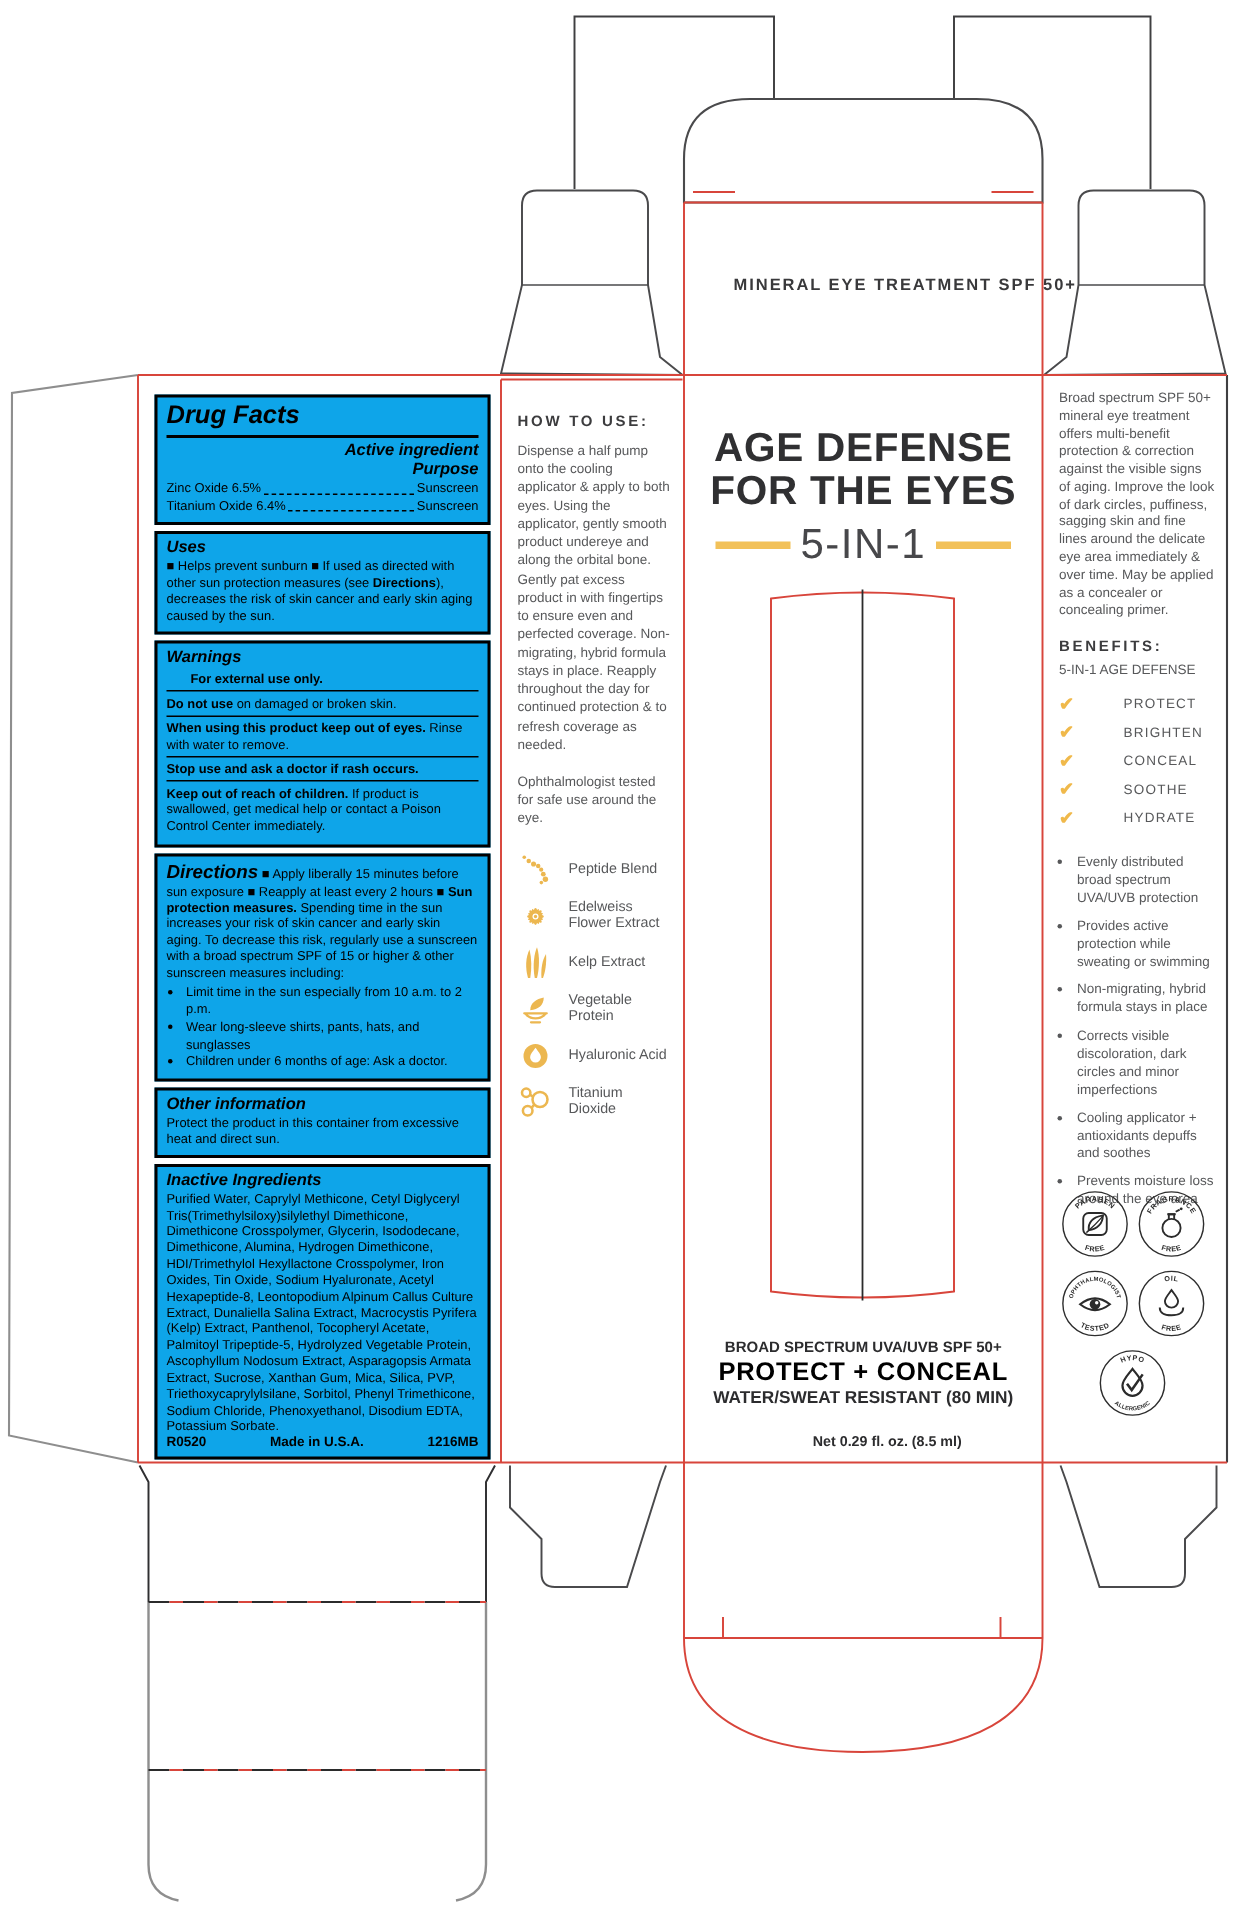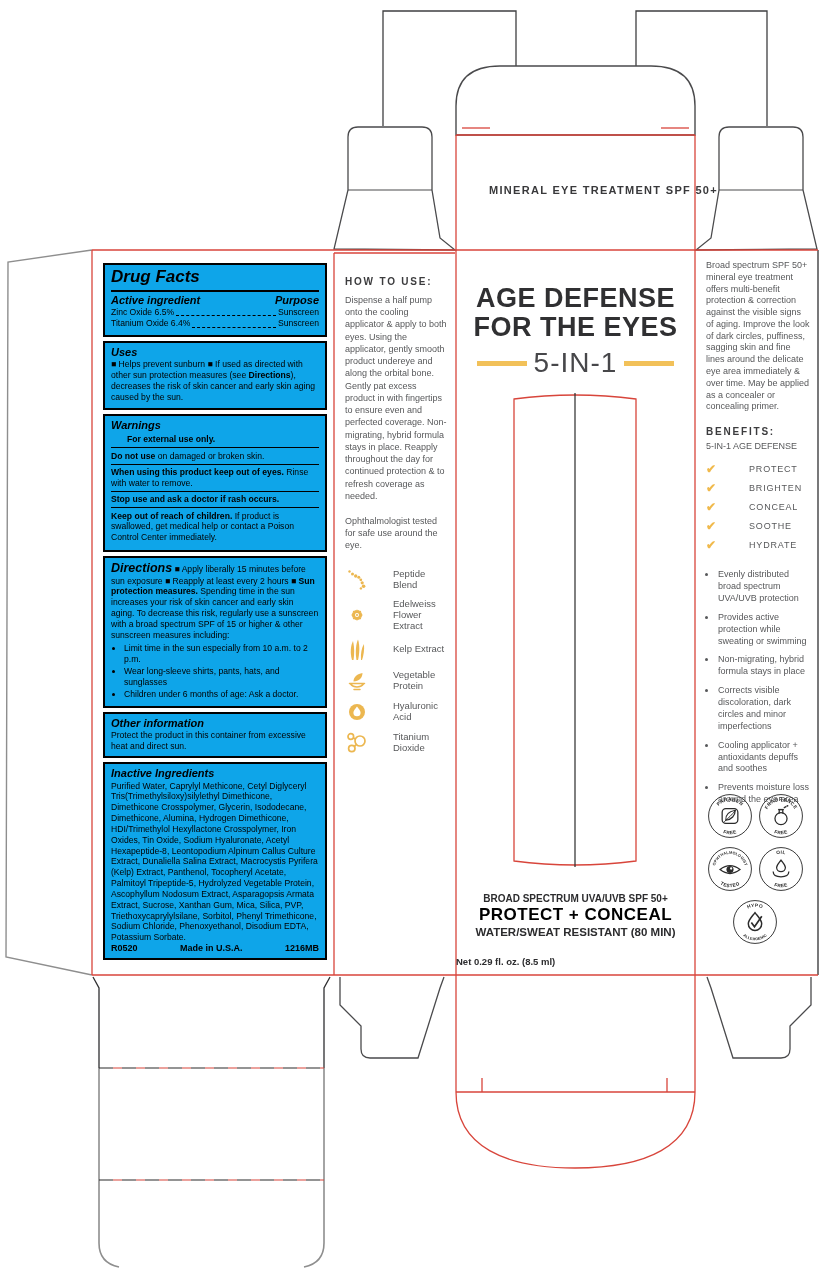--- a/index.html
+++ b/index.html
@@ -8,52 +8,52 @@
   .panel{position:absolute;}
   svg{display:block;}
 
   
   .df{left:103px;top:263px;width:224px;}
   .df-box{border:2.5px solid #000;background:#0ea5e9;padding:3px 6px 5px;margin-bottom:4px;}
   .df-title{font-style:italic;font-weight:bold;font-size:17px;line-height:1.1;}
   .df-rule{border-top:2.5px solid #000;margin:3px 0 2px;}
   .df-h{font-style:italic;font-weight:bold;font-size:11px;line-height:1.2;}
   .df-h2{font-size:12.5px;}
-  .df-row{display:flex;justify-content:space-between;align-items:flex-end;}
+  .df-row{display:flex;justify-content:space-between;align-items:flex-end;flex-direction:column;}
   .df-lead{display:flex;align-items:flex-end;font-size:8.6px;font-weight:bold;line-height:1.35;}
   .lead{flex:1;border-bottom:1.6px dashed #000;margin:0 2px 2px;}
   .df-t{font-size:8.6px;line-height:1.26;}
   .w-row{border-top:1.2px solid #000;padding:2.5px 0;font-size:8.6px;line-height:1.22;}
   .w-row.first{border-top:none;margin-left:16px;}
   .b{font-weight:bold;}
   ul.df-bullets{margin:2px 0 0 13px;padding:0;font-size:8.6px;line-height:1.35;}
   .df-foot{display:flex;justify-content:space-between;font-weight:bold;font-size:9px;margin-top:0;}
 
   
   .htu{left:345px;top:276px;width:103px;}
   .htu-head{font-size:10px;font-weight:bold;letter-spacing:1.8px;color:#3c3c3e;}
   .htu-body{font-size:9px;line-height:1.36;color:#57585a;margin-top:7px;}
   .htu-note{font-size:9px;line-height:1.36;color:#57585a;margin-top:13px;}
   .ing-list{margin-top:16px;}
-  .ing-row{display:flex;align-items:center;gap:24px;margin-bottom:6px;min-height:25px;}
+  .ing-row{display:flex;align-items:center;gap:10px;margin-bottom:6px;min-height:25px;}
   .ing-ico{width:24px;flex:0 0 24px;}
   .ing-label{font-size:9.5px;color:#57585a;line-height:1.15;}
 
   
   .front-top{left:456px;top:184px;width:239px;text-align:center;font-size:11px;font-weight:bold;letter-spacing:1.3px;color:#39393b;margin-left:28px;}
   .front-title-wrap{left:456px;top:284px;width:239px;text-align:center;}
   .front-title{font-size:27px;font-weight:800;color:#303032;letter-spacing:0.5px;line-height:1.06;}
   .badge-row{display:flex;align-items:center;justify-content:center;margin-top:6px;}
   .badge-bar{width:50px;height:5px;background:#F2C159;}
   .badge-text{font-size:28px;font-weight:300;color:#47474a;margin:0 7px;letter-spacing:1px;}
   .claims{left:456px;top:893px;width:239px;text-align:center;}
   .claim1{font-size:10px;font-weight:bold;color:#2c2c2e;}
   .claim2{font-size:17px;font-weight:800;color:#000000;letter-spacing:0.5px;margin:1px 0;}
   .claim3{font-size:11.5px;font-weight:bold;color:#2c2c2e;}
-  .net{left:456px;top:956px;width:239px;text-align:left;font-size:9.5px;font-weight:bold;color:#2c2c2e;}
+  .net{left:456px;top:956px;width:239px;text-align:center;font-size:9.5px;font-weight:bold;color:#2c2c2e;padding-left:16px;}
 
   
   .side{left:706px;top:260px;width:105px;}
   .side-para{font-size:9px;line-height:1.31;color:#57585a;}
   .ben-head{font-size:10px;font-weight:bold;letter-spacing:1.8px;color:#3c3c3e;margin-top:13px;}
   .ben-sub{font-size:9px;color:#57585a;margin-top:4px;}
   .checks{margin-top:8px;}
   .check-row{display:flex;gap:9px;align-items:center;height:19px;}
   .check{color:#F0B94B;font-size:12px;font-weight:bold;}
   .check-label{font-size:9px;color:#57585a;letter-spacing:0.8px;padding-left:24px;}

